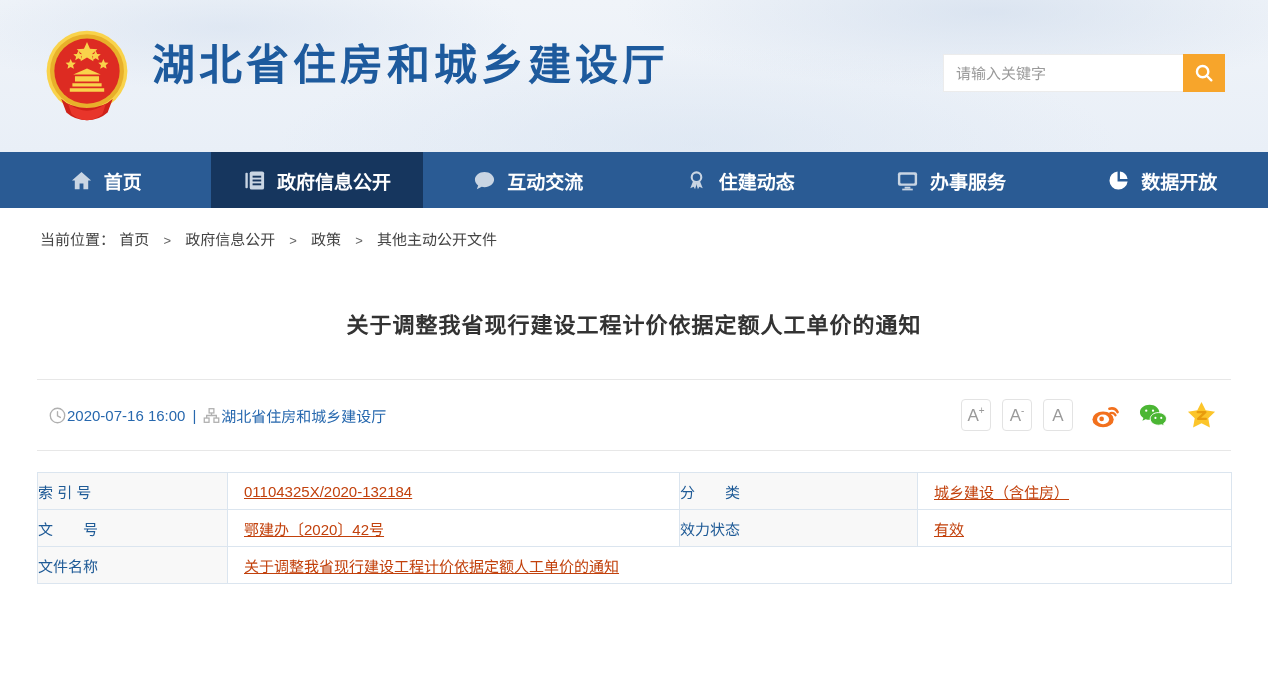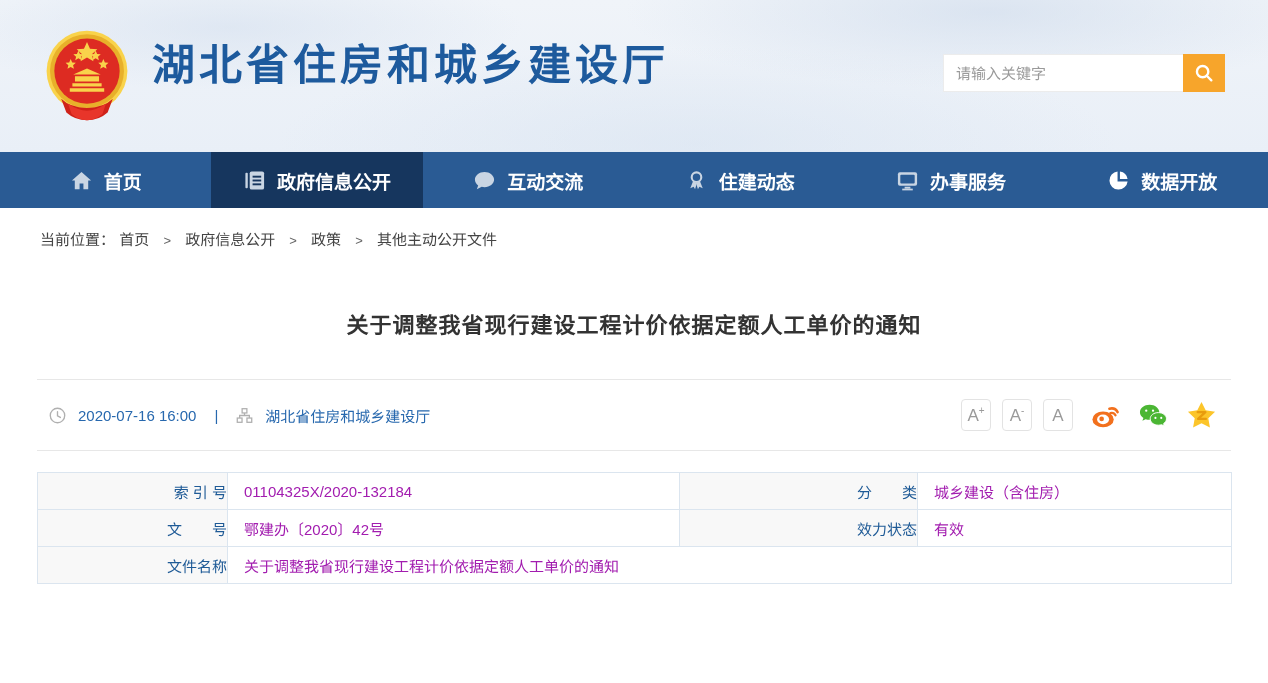--- a/index.html
+++ b/index.html
@@ -37,35 +37,35 @@
   .breadcrumb a { color:#444; text-decoration:none; cursor:pointer; }
   .crumb-sep { margin:0 10px; color:#666; font-size:13px; }
 
   
   .content { width:1194px; margin:8px auto; }
   .article-title { margin-top:58px; text-align:center; font-size:22px; font-weight:bold;
     color:#333; letter-spacing:1px; }
   .divider { border:none; border-top:1px solid #e7e7e7; margin-top:40px; }
   .meta-row { height:71px; display:flex; align-items:center; justify-content:space-between;
     border-bottom:1px solid #e7e7e7; }
-  .meta-left { display:flex; align-items:center; gap:12px; padding-left:12px;
+  .meta-left { display:flex; align-items:center; gap:1px; padding-left:12px;
     font-size:15px; color:#2768ae; }
   .meta-sep { color:#2768ae; margin:0 6px; }
   .meta-right { display:flex; align-items:center; gap:11px; padding-right:14px; }
   .font-btn { width:30px; height:32px; background:#fff; border:1px solid #e3e3e3;
     border-radius:4px; color:#9a9a9a; font-size:17px; cursor:pointer;
     font-family:"Liberation Sans",sans-serif; line-height:1; }
   .font-btn sup { font-size:10px; }
   .share-icon { width:31px; height:31px; cursor:pointer; margin-left:6px; }
 
   
   .info-table { width:1194px; margin:21px auto 0; border-collapse:collapse; table-layout:fixed; }
   .info-table td { border:1px solid #dbe5ef; height:37px; font-size:15px; }
-  .info-table td.lbl { background:#f8f8f8; color:#1e5a96; text-align:right; }
-  .info-table td.val { background:#fff; color:#a21caf; padding-left:16px; }
+  .info-table td.lbl { background:#f8f8f8; color:#1e5a96; text-align:left; }
+  .info-table td.val { background:#fff; color:#c2410c; padding-left:16px;text-decoration:underline; }
   .c1 { width:190px; } .c2 { width:452px; } .c3 { width:238px; } .c4 { width:314px; }
 </style>
 </head>
 <body>
 
 <div class="header">
   <svg class="emblem" viewBox="0 0 100 120">
     <circle cx="50" cy="52" r="47" fill="#f9d34b"></circle>
     <circle cx="50" cy="52" r="43" fill="#e8b02a"></circle>
     <circle cx="50" cy="52" r="38" fill="#dd2b22"></circle>

